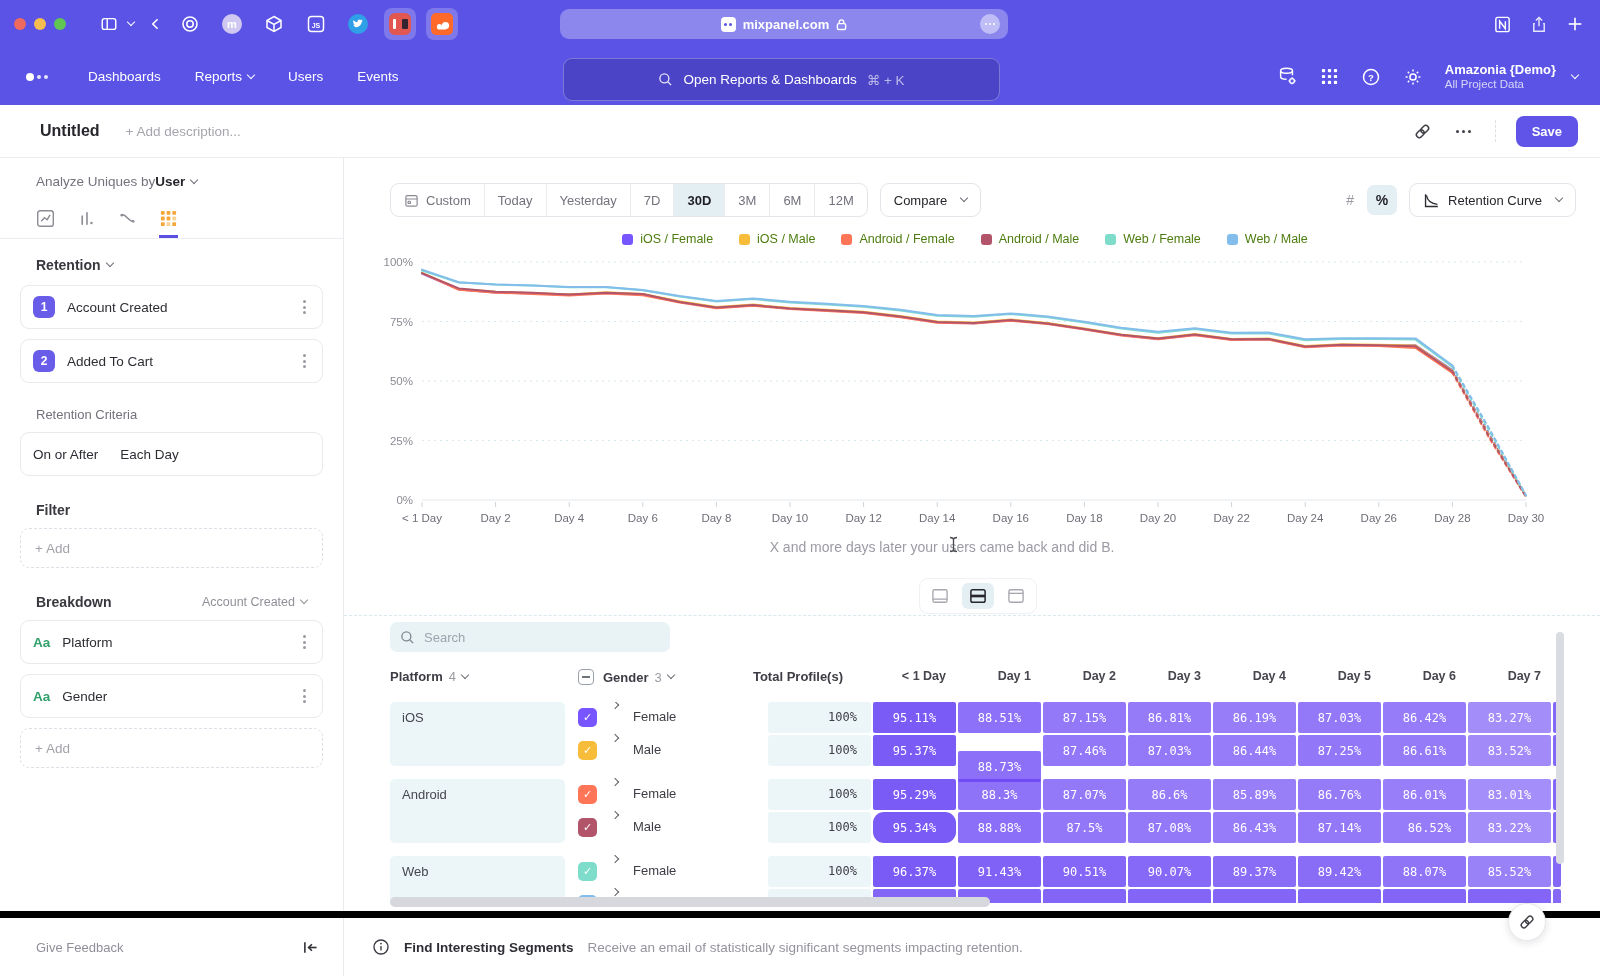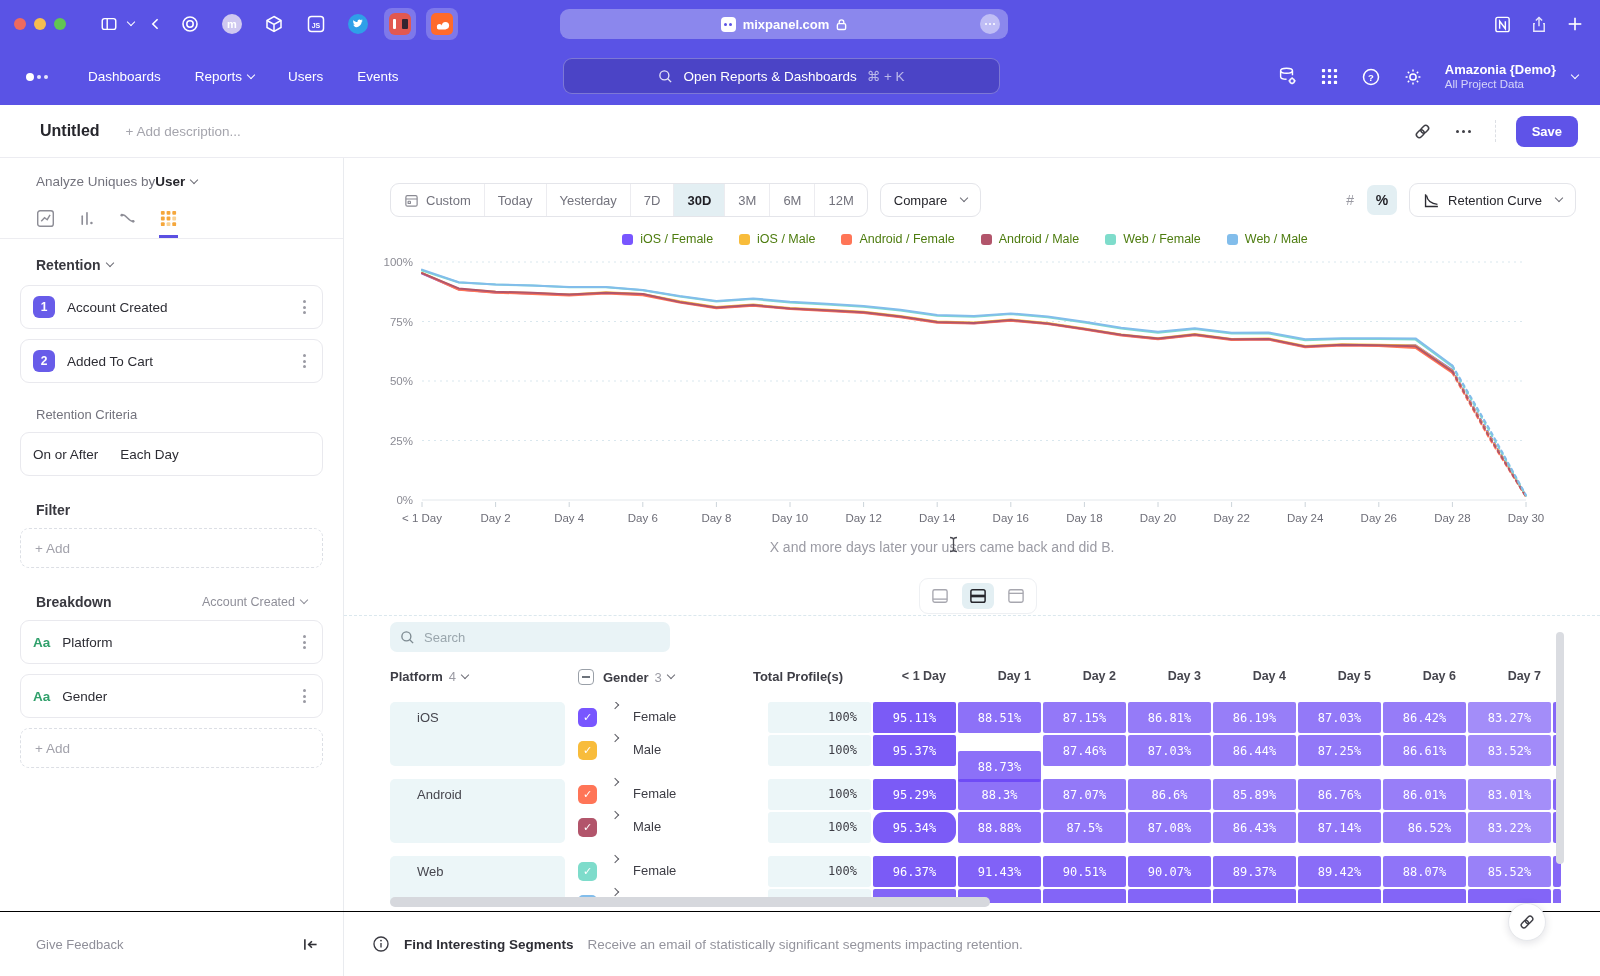--- a/index.html
+++ b/index.html
@@ -25,21 +25,21 @@
   .url-more{position:absolute;right:8px;top:5px;width:20px;height:20px;border-radius:50%;background:rgba(255,255,255,.45);display:flex;align-items:center;justify-content:center;gap:1.5px;}
   .url-more i{width:2.5px;height:2.5px;border-radius:50%;background:#fff;}
   .bright{position:absolute;right:16px;top:0;height:48px;display:flex;align-items:center;gap:18px;color:rgba(255,255,255,.92);}
   
   .mpnav{position:absolute;left:0;top:48px;width:1600px;height:57px;background:#5a53e5;display:flex;align-items:center;color:#fff;}
   .mplogo{display:flex;align-items:center;gap:3px;margin-left:26px;}
   .mplogo i:nth-child(1){width:8px;height:8px;border-radius:50%;background:#fff;}
   .mplogo i{width:4px;height:4px;border-radius:50%;background:rgba(255,255,255,.85);display:inline-block;}
   .mpnav .links{display:flex;align-items:center;gap:34px;margin-left:40px;font-size:13.5px;}
   .mpnav .links a{color:#fff;text-decoration:none;display:flex;align-items:center;cursor:pointer;}
-  .mpsearch{position:absolute;left:563px;top:10px;width:437px;height:36px;border-radius:9px;background:rgba(10,0,60,.18);border:1px solid rgba(255,255,255,.28);display:flex;align-items:center;justify-content:center;gap:10px;font-size:13.5px;color:#fff;cursor:text;}
+  .mpsearch{position:absolute;left:563px;top:10px;width:437px;height:43px;border-radius:9px;background:rgba(10,0,60,.18);border:1px solid rgba(255,255,255,.28);display:flex;align-items:center;justify-content:center;gap:10px;font-size:13.5px;color:#fff;cursor:text;}
   .mpsearch .short{color:rgba(255,255,255,.62);}
   .mpright{position:absolute;right:22px;top:48px;height:57px;display:flex;align-items:center;gap:22px;color:#fff;}
   .proj{display:flex;align-items:center;gap:10px;cursor:pointer;}
   .proj .pname{font-size:13px;font-weight:700;line-height:15px;}
   .proj .pscope{font-size:11.5px;color:rgba(255,255,255,.75);line-height:14px;}
   
   .titlebar{position:absolute;left:0;top:105px;width:1600px;height:53px;background:#fff;border-bottom:1px solid #ececf1;display:flex;align-items:center;}
   .titlebar .ttl{margin-left:40px;font-size:16px;font-weight:700;color:#26262c;}
   .titlebar .desc{margin-left:26px;font-size:13.5px;color:#a5a5ad;cursor:text;}
   .tb-actions{position:absolute;right:22px;display:flex;align-items:center;gap:20px;color:#3f3f46;}
@@ -89,32 +89,32 @@
   .tsearch input::placeholder{color:#9aa6ad;}
   .thead{position:absolute;left:46px;top:502px;width:1210px;height:40px;}
   .th{position:absolute;top:9px;font-size:13px;font-weight:700;color:#3d3d45;display:flex;align-items:center;}
   .th .cnt{color:#9a9aa3;font-weight:400;margin-left:6px;}
   .th .chev{color:#6d6d76;}
   .hcheck{width:16px;height:16px;border:1.5px solid #9aa0a8;border-radius:4px;display:inline-flex;align-items:center;justify-content:center;margin-right:9px;background:#fff;}
   .hcheck i{width:8px;height:1.8px;background:#6d737b;display:block;}
   .dayh{position:absolute;top:9px;width:83px;text-align:right;padding-right:10px;font-size:12.5px;font-weight:700;color:#46464e;}
   .tbody{position:absolute;left:46px;top:544px;width:1210px;height:201px;overflow:hidden;}
   .tgroup{position:relative;margin-bottom:13px;}
-  .pcell{position:absolute;left:0;top:0;bottom:0;width:175px;background:#ecf6f8;border-radius:5px;padding:8px 27px;font-size:13px;color:#46464e;}
+  .pcell{position:absolute;left:0;top:0;bottom:0;width:175px;background:#ecf6f8;border-radius:5px;padding:8px 12px;font-size:13px;color:#46464e;}
   .trow{position:relative;height:31px;margin-bottom:2px;}
   .trow:last-child{margin-bottom:0;}
   .gcheck{position:absolute;left:188px;top:6px;width:19px;height:19px;border-radius:5px;display:flex;align-items:center;justify-content:center;color:#fff;font-size:11px;cursor:pointer;}
   .gchev{position:absolute;left:222px;top:12px;color:#5c5c64;}
   .glabel{position:absolute;left:243px;top:7px;font-size:13px;color:#3d3d45;}
   .tcell-total{position:absolute;left:378px;top:0;width:103px;height:31px;background:#ecf6f8;border-radius:3px;text-align:right;padding:8px 14px 0 0;font-size:12px;color:#3d3d45;font-family:"DejaVu Sans Mono",monospace;}
   .vcell{position:absolute;top:0;height:31px;width:83px;border-radius:2px;color:#fff;font-size:12px;font-family:"DejaVu Sans Mono",monospace;display:flex;align-items:center;justify-content:center;}
   .hscroll{position:absolute;left:46px;top:739px;width:600px;height:10px;border-radius:6px;background:#d6d8dd;cursor:pointer;}
   .vscroll{position:absolute;left:1212px;top:474px;width:8px;height:232px;border-radius:5px;background:#dadce1;cursor:pointer;}
   
-  .bottombar{position:absolute;left:0;top:911px;width:1600px;height:65px;background:#fff;border-top:1px solid #000000;display:flex;}
+  .bottombar{position:absolute;left:0;top:911px;width:1600px;height:65px;background:#fff;border-top:7px solid #000000;display:flex;}
   .bb-left{width:344px;height:100%;border-right:1px solid #e9ebef;display:flex;align-items:center;justify-content:space-between;padding:0 24px 0 36px;}
   .bb-left .fb{font-size:13px;color:#8f8f99;cursor:pointer;}
   .bb-main{flex:1;display:flex;align-items:center;gap:14px;padding-left:28px;}
   .bb-main .bt{font-size:13.5px;font-weight:700;color:#2e2e35;}
   .bb-main .bd{font-size:13.5px;color:#94949d;}
   .fab{position:absolute;left:1508px;top:903px;width:38px;height:38px;border-radius:50%;background:#fff;border:1px solid #e6e8ec;box-shadow:0 2px 8px rgba(20,20,40,.12);display:flex;align-items:center;justify-content:center;cursor:pointer;z-index:6;color:#3f3f46;}
 </style>
 </head>
 <body>
 

